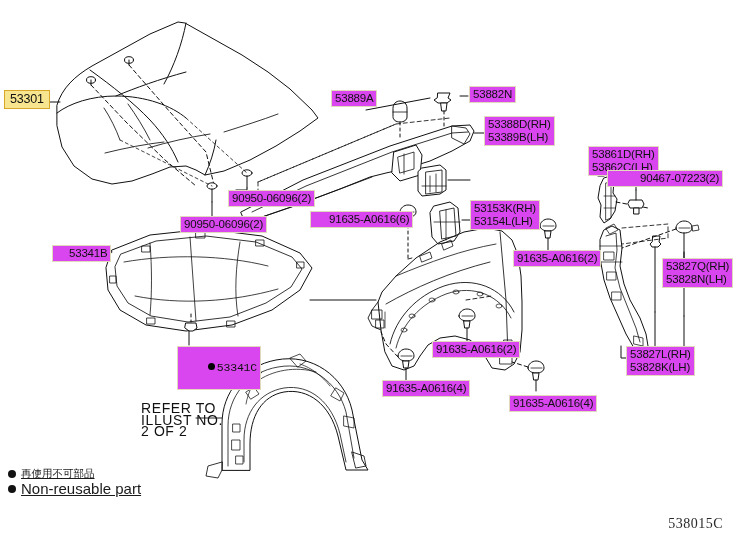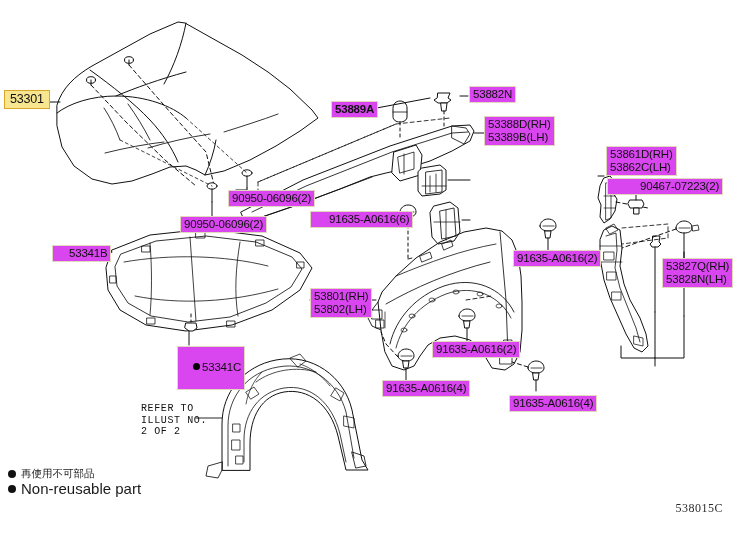--- a/index.html
+++ b/index.html
@@ -34,38 +34,38 @@
     padding:2px 5px;
   }
   .dot{
     display:inline-block;width:7px;height:7px;border-radius:50%;
     background:#000;margin-right:2px;vertical-align:1px;
   }
 
   
   .refer{
     position:absolute;
-    font-family:Liberation Mono, monospace;
-    font-size:10px;line-height:11.5px;letter-spacing:0.6px;
+    font-family:Liberation Sans, sans-serif;
+    font-size:14px;line-height:11.5px;letter-spacing:0.6px;
     white-space:pre;color:#111;
   }
 
   
   .legend{position:absolute;left:8px;top:466px;font-size:10.5px;line-height:15px;}
-  .legend .row{display:flex;align-items:center;}
+  .legend .row{display:flex;align-items:center;text-decoration:underline;}
   .legend .bullet{
     width:8px;height:8px;border-radius:50%;background:#111;margin-right:5px;flex:0 0 auto;
   }
   .legend .jp{font-family:"DejaVu Sans",sans-serif;font-size:10.5px;}
   .legend .en{font-family:"Liberation Sans",sans-serif;font-size:15px;}
 
   
   .footcode{
-    position:absolute;right:10px;bottom:16px;
-    font-size:12px;letter-spacing:0.5px;color:#2a2a2a;
+    position:absolute;right:10px;bottom:0;
+    font-size:14px;letter-spacing:0.5px;color:#2a2a2a;
     font-family:"Liberation Serif","DejaVu Serif",serif;
     text-align:right;
   }
 </style>
 </head>
 <body>
 
 <div id="stage">
 
   <svg class="art" viewBox="0 0 733 548">
@@ -353,45 +353,47 @@
     </g>
   </svg>
 
   <div class="lbl hl" style="left:4px;top:90px;">53301</div>
 
   <div class="lbl" style="left:180px;top:216px;">90950-06096(2)</div>
   <div class="lbl" style="left:228px;top:190px;">90950-06096(2)</div>
 
   <div class="lbl" style="left:52px;top:245px;padding-left:16px;">53341B</div>
 
-  <div class="lbl" style="left:177px;top:346px;">
+  <div class="lbl" style="left:177px;top:346px;font-family:Liberation Mono, monospace;">
     <span class="dot"></span><span>53341C</span>
   </div>
 
-  <div class="lbl" style="left:331px;top:101px;font-weight:bold;">53889A</div>
+  <div class="lbl" style="left:331px;top:90px;">53889A</div>
   <div class="lbl" style="left:469px;top:86px;">53882N</div>
 
   <div class="lbl two" style="left:484px;top:116px;">53388D(RH)
 53389B(LH)</div>
+  <div class="lbl two" style="left:470px;top:200px;">53153K(RH)
+53154L(LH)</div>
 
   <div class="lbl" style="left:310px;top:211px;padding-left:18px;">91635-A0616(6)</div>
 
-  <div class="lbl two" style="left:310px;top:288px;">53801(RH)
-53802(LH)</div>
 
   <div class="lbl" style="left:432px;top:341px;">91635-A0616(2)</div>
   <div class="lbl" style="left:382px;top:380px;">91635-A0616(4)</div>
   <div class="lbl" style="left:513px;top:250px;">91635-A0616(2)</div>
   <div class="lbl" style="left:509px;top:395px;">91635-A0616(4)</div>
 
-  <div class="lbl two" style="left:588px;top:146px;margin-left:18px;">53861D(RH)
+  <div class="lbl two" style="left:588px;top:146px;">53861D(RH)
 53862C(LH)</div>
-  <div class="lbl" style="left:607px;top:178px;padding-left:32px;">90467-07223(2)</div>
+  <div class="lbl" style="left:607px;top:170px;padding-left:32px;">90467-07223(2)</div>
   <div class="lbl two" style="left:662px;top:258px;">53827Q(RH)
 53828N(LH)</div>
+  <div class="lbl two" style="left:626px;top:346px;">53827L(RH)
+53828K(LH)</div>
 
   <div class="refer" style="left:141px;top:403px;">REFER TO
 ILLUST NO.
 2 OF 2</div>
 
   <div class="legend">
     <div class="row">
       <span class="bullet"></span>
       <span class="jp">再使用不可部品</span>
     </div>

